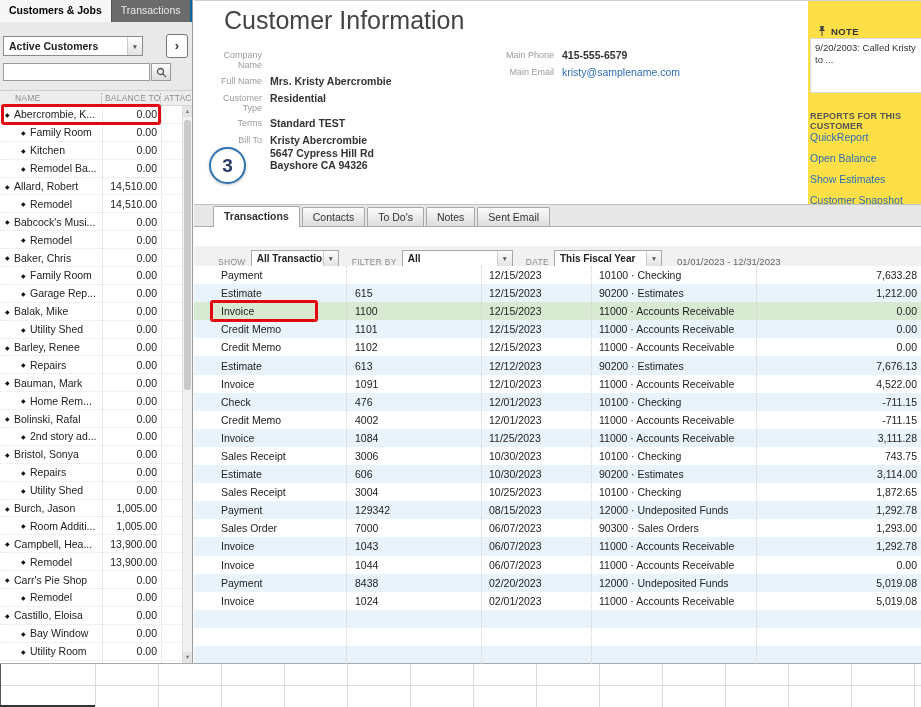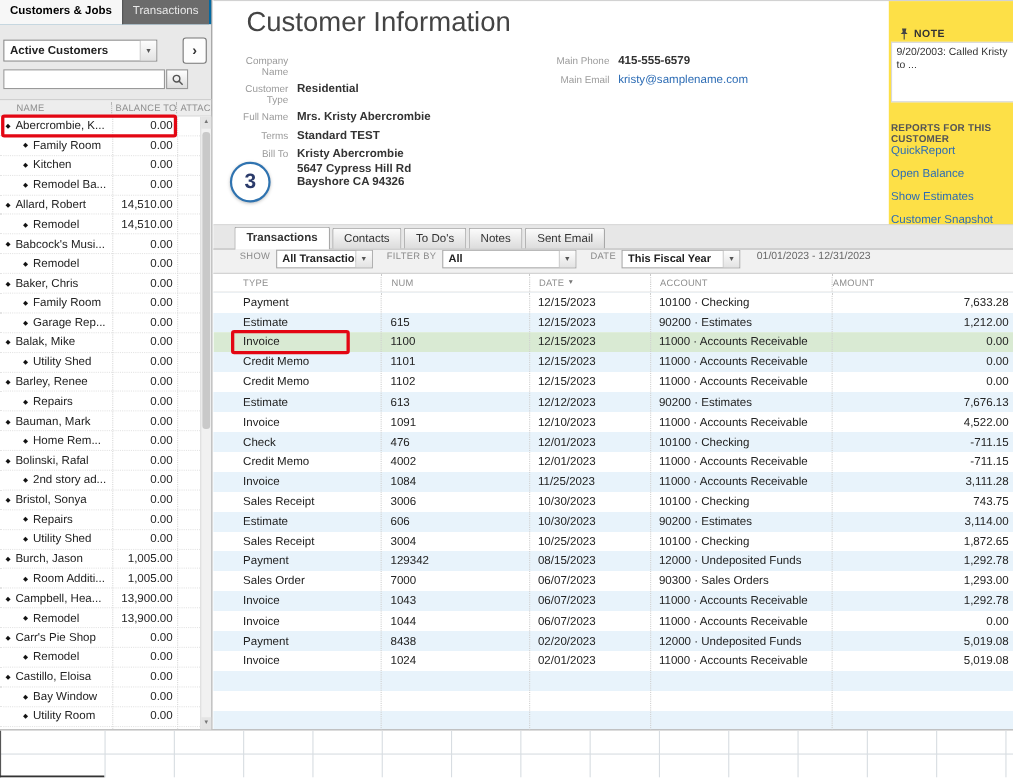--- a/index.html
+++ b/index.html
@@ -56,32 +56,32 @@
   .field-row.link .fvalue{color:var(--link-blue);font-weight:400;cursor:pointer;}
 
   .right-panel{position:absolute;left:614px;top:0;width:133px;height:237px;overflow:hidden;background:#fde047;}
   .note-head{position:absolute;left:9px;top:24px;display:flex;align-items:center;gap:4px;font-size:9.5px;font-weight:bold;color:#333;letter-spacing:.4px;}
   .note-box{position:absolute;left:2px;top:37px;width:119px;height:55px;border:1px solid #d8d8d8;background:#fff;padding:3px 9px 3px 4px;overflow:hidden;}
   .note{font-size:9.5px;line-height:11.5px;color:#333;margin-bottom:5px;}
   .note-scroll{position:absolute;right:1px;top:2px;bottom:2px;width:5px;background:#efefef;}
   .note-thumb{position:absolute;left:0;right:0;top:1px;height:45%;background:#c2c2c2;}
   .reports-title{position:absolute;left:2px;top:110px;font-size:9px;font-weight:bold;color:#555;letter-spacing:.2px;}
   .rlink{position:absolute;left:2px;font-size:10.5px;color:var(--link-blue);text-decoration:none;cursor:pointer;white-space:nowrap;}
-  .rlink.l0{top:130px;} .rlink.l1{top:151px;} .rlink.l2{top:172px;} .rlink.l3{top:193px;}
+  .rlink.l0{top:130px;} .rlink.l1{top:151px;} .rlink.l2{top:172px;} .rlink.l3{top:193px;text-decoration:underline;}
 
   
   .trans{position:absolute;left:0;top:203px;width:727px;height:460px;background:#fff;border-top:1px solid #c2c2c2;}
   .t-tabbar{height:22px;background:#e7e7e7;display:flex;align-items:flex-end;padding-left:19px;border-bottom:1px solid #adadad;}
   .t-tab{height:19px;padding:3px 10px 2px;font-size:10.5px;color:#333;background:linear-gradient(#fbfbfb,#dcdcdc);border:1px solid #a8a8a8;border-bottom:none;margin-right:2px;border-radius:2px 2px 0 0;white-space:nowrap;cursor:pointer;}
   .t-tab.active{background:#fff;font-weight:bold;height:21px;margin-bottom:-1px;}
-  .t-filters{height:22px;background:#f1f1f1;border-bottom:1px solid #ccc;display:flex;align-items:flex-start;padding-left:24px;}
+  .t-filters{height:22px;background:#f1f1f1;border-bottom:1px solid #ccc;display:flex;align-items:flex-end;padding-left:24px;margin-top:19px;}
   .f-label{font-size:8.5px;color:#8a8a8a;letter-spacing:.3px;margin-right:5px;white-space:nowrap;}
   .f-dd{height:17px;background:#fff;border:1px solid #a8a8a8;display:flex;align-items:center;font-size:10px;color:#222;margin-right:13px;cursor:pointer;}
   .f-dd .v{flex:1;padding:0 5px;font-weight:bold;white-space:nowrap;overflow:hidden;}
-  .w-show{width:88px;} .w-filter{width:122px;} .w-date{width:108px;}
+  .w-show{width:88px;} .w-filter{width:111px;} .w-date{width:108px;}
   .f-range{font-size:9.5px;color:#666;margin-left:2px;white-space:nowrap;}
   .t-header{display:flex;height:17px;align-items:center;font-size:8.5px;color:#8f8f8f;letter-spacing:.2px;background:#fff;border-bottom:1px solid #e3e3e3;}
   .t-header .th{border-left:1px dotted #c9c9c9;height:100%;display:inline-flex;align-items:center;gap:3px;}
   .t-header .th.c-type{border-left:none;}
   .sort{font-size:6px;color:#777;}
   .c-type{width:152px;padding-left:27px;flex:none;white-space:nowrap;overflow:hidden;}
   .c-num{width:135px;padding-left:9px;flex:none;white-space:nowrap;overflow:hidden;}
   .c-date{width:110px;padding-left:8px;flex:none;white-space:nowrap;overflow:hidden;}
   .c-account{width:165px;padding-left:8px;flex:none;white-space:nowrap;overflow:hidden;}
   .c-amount{flex:1;text-align:right;padding-right:4px;white-space:nowrap;overflow:hidden;}
@@ -346,26 +346,26 @@
           <line x1="7.8" y1="2.6" x2="9.4" y2="4.2" stroke="#666" stroke-width="1"></line>
         </svg>
     </button>
 
     <div class="fields-left">
       <div class="field-row">
         <span class="flabel">Company Name</span>
         <span class="fvalue"></span>
       </div>
       <div class="field-row">
+        <span class="flabel">Full Name</span>
+        <span class="fvalue">Mrs. Kristy Abercrombie</span>
+      </div>
+      <div class="field-row">
         <span class="flabel">Customer Type</span>
         <span class="fvalue">Residential</span>
-      </div>
-      <div class="field-row">
-        <span class="flabel">Full Name</span>
-        <span class="fvalue">Mrs. Kristy Abercrombie</span>
       </div>
       <div class="field-row">
         <span class="flabel">Terms</span>
         <span class="fvalue">Standard TEST</span>
       </div>
       <div class="field-row">
         <span class="flabel">Bill To</span>
         <span class="fvalue">Kristy Abercrombie
 5647 Cypress Hill Rd
 Bayshore CA 94326</span>

